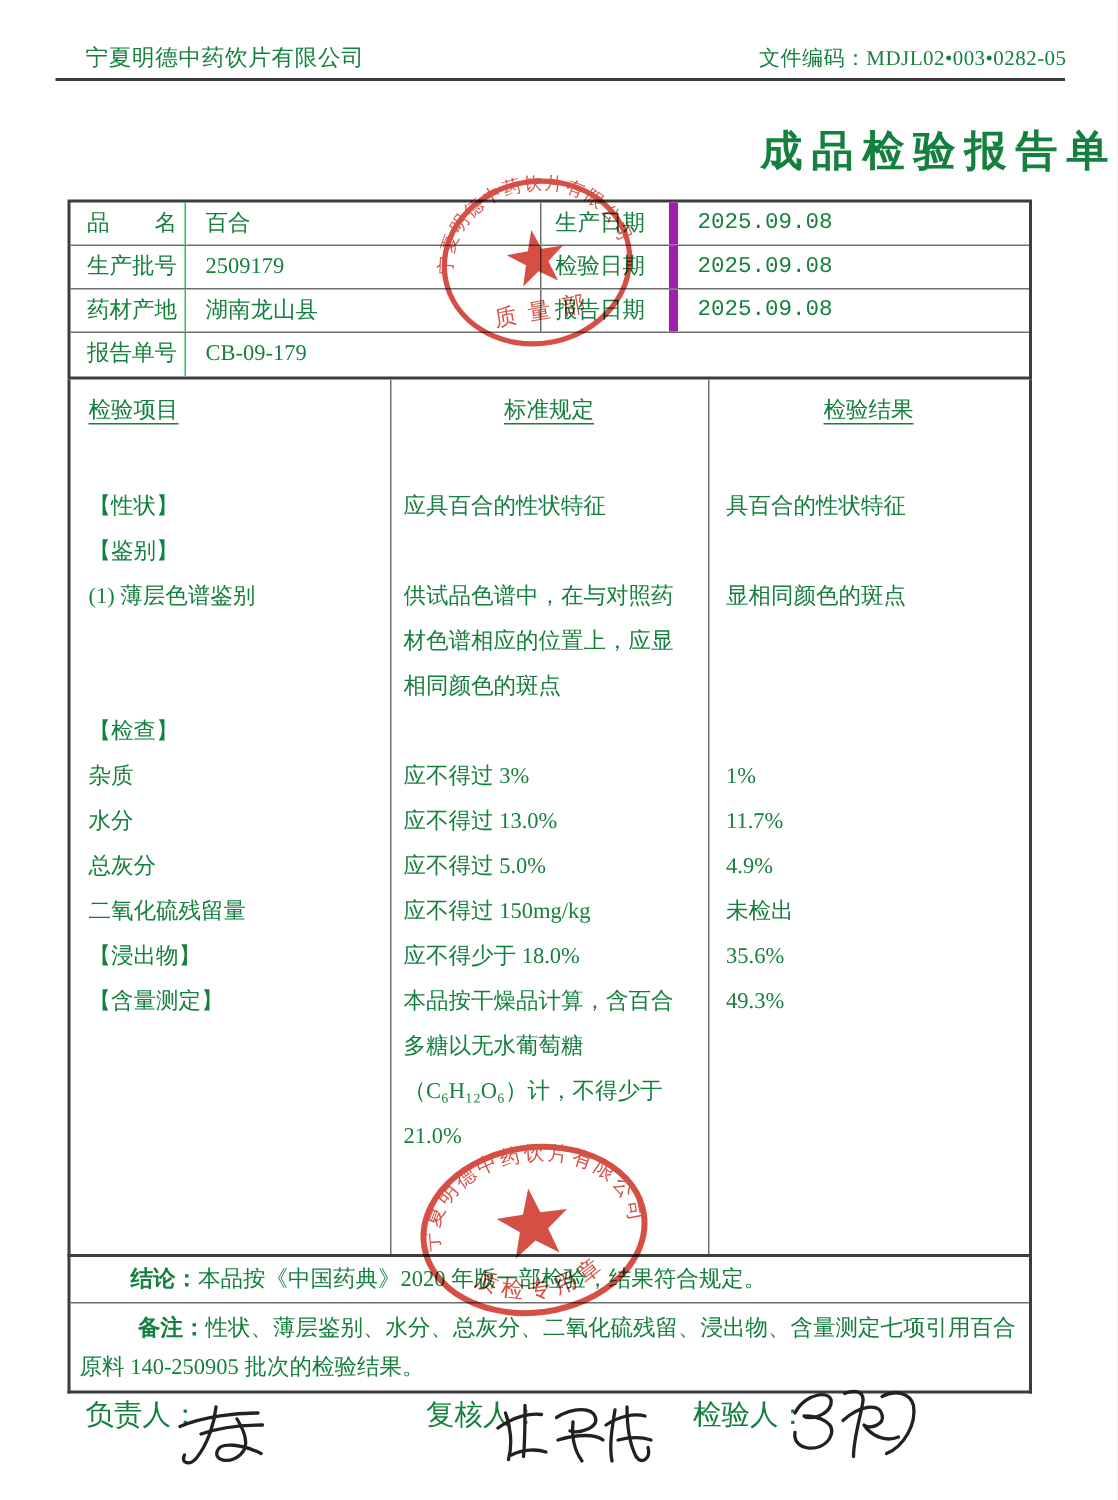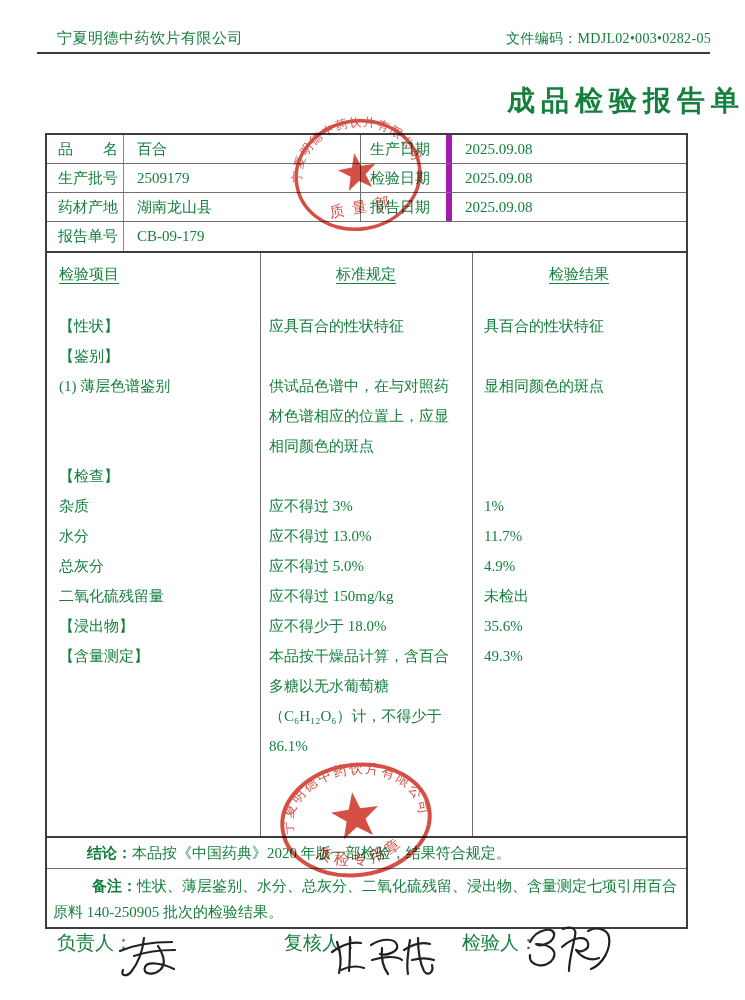--- a/index.html
+++ b/index.html
@@ -16,30 +16,30 @@
   .doc-title{position:absolute;left:0;top:82px;width:100%;text-align:right;
     font-size:28px;font-weight:bold;letter-spacing:6px;}
   
   .itable{position:absolute;left:45px;top:133px;width:643px;height:120px;
     border:2px solid #3d3d3d;box-sizing:border-box;background:transparent;}
   .irow{display:flex;height:29px;line-height:28px;box-sizing:border-box;}
   .irow.bb{border-bottom:1px solid #6f6f6f;}
   .ilabel{width:77px;padding-left:11px;border-right:1px solid #22c55e;box-sizing:border-box;}
   .ival{width:236px;padding-left:13px;box-sizing:border-box;}
   .ilabel2{width:92px;padding-left:9px;border-left:1px solid #6f6f6f;border-right:6px solid #a21caf;box-sizing:border-box;}
-  .ival2{flex:1;padding-left:13px;box-sizing:border-box;}
+  .ival2{flex:1;padding-left:13px;box-sizing:border-box;font-family:Liberation Mono, monospace;}
   .ivalwide{flex:1;padding-left:13px;box-sizing:border-box;}
   
   .mtable{position:absolute;left:45px;top:253px;width:643px;height:585px;
     border:2px solid #3d3d3d;border-top:none;box-sizing:border-box;}
   .vline{position:absolute;top:0;bottom:0;width:1px;background:#6f6f6f;}
   .vline1{left:213px;} .vline2{left:425px;}
   .mrow{display:flex;line-height:30px;}
   .mhead{padding-top:6px;}
-  .firstrow{margin-top:22px;}
+  .firstrow{margin-top:34px;}
   .c1{width:213px;padding-left:12px;box-sizing:border-box;}
   .c2{width:212px;padding:0 9px;box-sizing:border-box;}
   .c3{flex:1;padding-left:12px;padding-right:6px;box-sizing:border-box;}
   .center{text-align:center;padding-left:0;padding-right:0;}
   .hd{text-decoration:underline;text-underline-offset:4px;}
   
   .ctable{position:absolute;left:45px;top:838px;width:643px;
     border:2px solid #3d3d3d;border-top:none;box-sizing:border-box;}
   .crow{height:31px;line-height:30px;border-bottom:1px solid #6f6f6f;padding-left:40px;box-sizing:border-box;}
   .rrow{min-height:57px;padding:4px 6px 2px 6px;line-height:26px;box-sizing:border-box;}
@@ -142,21 +142,21 @@
       <div class="c2">应不得过 150mg/kg</div>
       <div class="c3">未检出</div>
     </div>
     <div class="mrow">
       <div class="c1">【浸出物】</div>
       <div class="c2">应不得少于 18.0%</div>
       <div class="c3">35.6%</div>
     </div>
     <div class="mrow">
       <div class="c1">【含量测定】</div>
-      <div class="c2">本品按干燥品计算，含百合多糖以无水葡萄糖（C₆H₁₂O₆）计，不得少于 86.1%</div>
+      <div class="c2">本品按干燥品计算，含百合多糖以无水葡萄糖（C₆H₁₂O₆）计，不得少于 21.0%</div>
       <div class="c3">49.3%</div>
     </div>
   </div>
 
   <div class="ctable">
     <div class="crow">
       <span class="blab">结论：</span><span>本品按《中国药典》2020 年版一部检验，结果符合规定。</span>
     </div>
     <div class="rrow">
       <p><span class="blab">备注：</span><span>性状、薄层鉴别、水分、总灰分、二氧化硫残留、浸出物、含量测定七项引用百合原料 140-250905 批次的检验结果。</span></p>

